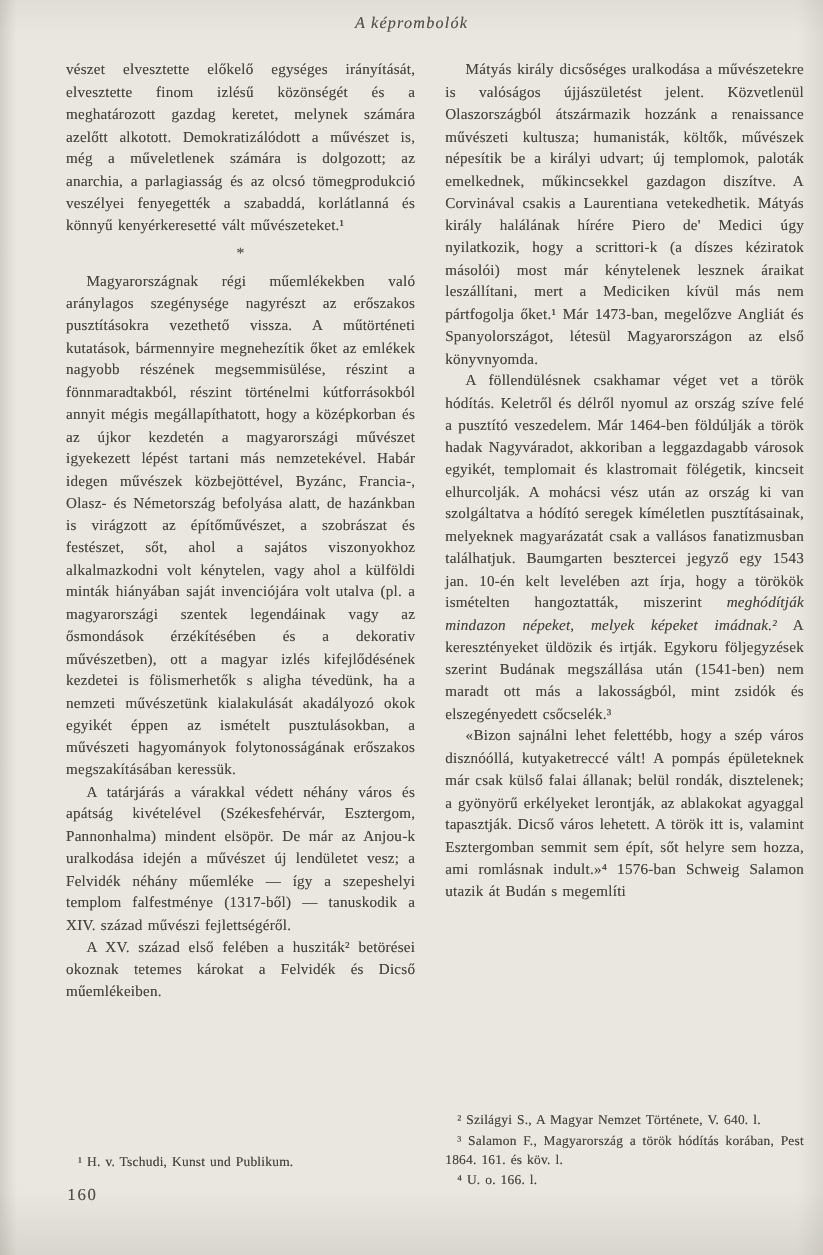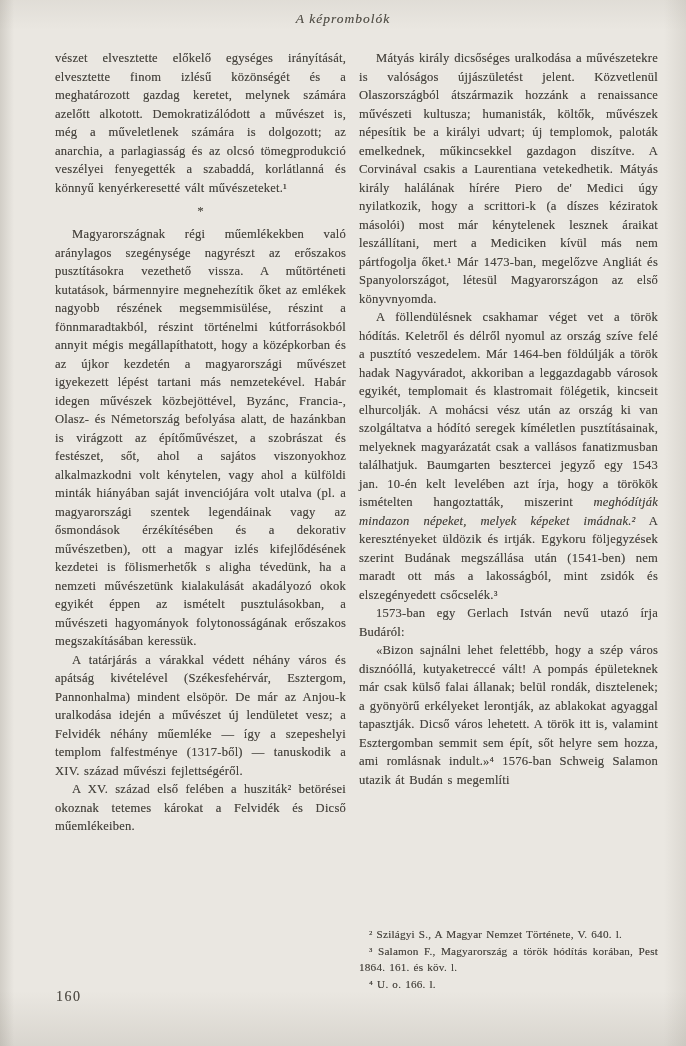--- a/index.html
+++ b/index.html
@@ -19,21 +19,21 @@
     color: #47443e;
     text-shadow: 0 0 0.5px rgba(71,68,62,0.55);
   }
   .running-header {
     position: absolute; top: 11px; left: 0; width: 100%;
     text-align: center; font-style: italic;
     font-size: 13.5px; letter-spacing: 1px; color: #56534b;
   }
   .columns {
     position: absolute; top: 49px; left: 55px;
-    display: flex; gap: 13px;
+    display: flex; gap: 25px;
   }
   .col {
     text-align: justify;
     font-size: 12.6px; line-height: 18.5px;
     letter-spacing: 0.2px; word-spacing: 1px;
     display: flex; flex-direction: column;
   }
   .col-left  { width: 291px; height: 928px; }
   .col-right { width: 299px; height: 943px; }
   .col p { margin: 0; text-indent: 17px; }
@@ -64,28 +64,28 @@
 
     <div class="col col-left">
       <div>
         <p class="noindent">vészet elvesztette előkelő egységes irányítását, elvesztette finom izlésű közönségét és a meghatározott gazdag keretet, melynek számára azelőtt alkotott. Demokratizálódott a művészet is, még a műveletlenek számára is dolgozott; az anarchia, a parlagiasság és az olcsó tömegprodukció veszélyei fenyegették a szabaddá, korlátlanná és könnyű kenyérkeresetté vált művészeteket.¹</p>
         <div class="separator">*</div>
         <p>Magyarországnak régi műemlékekben való aránylagos szegénysége nagyrészt az erőszakos pusztításokra vezethető vissza. A műtörténeti kutatások, bármennyire megnehezítik őket az emlékek nagyobb részének megsemmisülése, részint a fönnmaradtakból, részint történelmi kútforrásokból annyit mégis megállapíthatott, hogy a középkorban és az újkor kezdetén a magyarországi művészet igyekezett lépést tartani más nemzetekével. Habár idegen művészek közbejöttével, Byzánc, Francia-, Olasz- és Németország befolyása alatt, de hazánkban is virágzott az építőművészet, a szobrászat és festészet, sőt, ahol a sajátos viszonyokhoz alkalmazkodni volt kénytelen, vagy ahol a külföldi minták hiányában saját invenciójára volt utalva (pl. a magyarországi szentek legendáinak vagy az ősmondások érzékítésében és a dekorativ művészetben), ott a magyar izlés kifejlődésének kezdetei is fölismerhetők s aligha tévedünk, ha a nemzeti művészetünk kialakulását akadályozó okok egyikét éppen az ismételt pusztulásokban, a művészeti hagyományok folytonosságának erőszakos megszakításában keressük.</p>
         <p>A tatárjárás a várakkal védett néhány város és apátság kivételével (Székesfehérvár, Esztergom, Pannonhalma) mindent elsöpör. De már az Anjou-k uralkodása idején a művészet új lendületet vesz; a Felvidék néhány műemléke — így a szepeshelyi templom falfestménye (1317-ből) — tanuskodik a XIV. század művészi fejlettségéről.</p>
         <p>A XV. század első felében a husziták² betörései okoznak tetemes károkat a Felvidék és Dicső műemlékeiben.</p>
       </div>
       <div class="footnotes">
+        <p>¹ H. v. Tschudi, Kunst und Publikum.</p>
       </div>
     </div>
 
     <div class="col col-right">
       <div>
         <p>Mátyás király dicsőséges uralkodása a művészetekre is valóságos újjászületést jelent. Közvetlenül Olaszországból átszármazik hozzánk a renaissance művészeti kultusza; humanisták, költők, művészek népesítik be a királyi udvart; új templomok, paloták emelkednek, műkincsekkel gazdagon diszítve. A Corvinával csakis a Laurentiana vetekedhetik. Mátyás király halálának hírére Piero de' Medici úgy nyilatkozik, hogy a scrittori-k (a díszes kéziratok másolói) most már kénytelenek lesznek áraikat leszállítani, mert a Mediciken kívül más nem pártfogolja őket.¹ Már 1473-ban, megelőzve Angliát és Spanyolországot, létesül Magyarországon az első könyvnyomda.</p>
         <p><span>A föllendülésnek csakhamar véget vet a török hódítás. Keletről és délről nyomul az ország szíve felé a pusztító veszedelem. Már 1464-ben földúlják a török hadak Nagyváradot, akkoriban a leggazdagabb városok egyikét, templomait és klastromait fölégetik, kincseit elhurcolják. A mohácsi vész után az ország ki van szolgáltatva a hódító seregek kíméletlen pusztításainak, melyeknek magyarázatát csak a vallásos fanatizmusban találhatjuk. Baumgarten besztercei jegyző egy 1543 jan. 10-én kelt levelében azt írja, hogy a törökök ismételten hangoztatták, miszerint </span><span class="emph">meghódítják mindazon népeket, melyek képeket imádnak.²</span><span> A keresztényeket üldözik és irtják. Egykoru följegyzések szerint Budának megszállása után (1541-ben) nem maradt ott más a lakosságból, mint zsidók és elszegényedett csőcselék.³</span></p>
-        <p>1573-ban egy Gerlach István nevű utazó írja Budáról:</p>
         <p>«Bizon sajnálni lehet felettébb, hogy a szép város disznóóllá, kutyaketreccé vált! A pompás épületeknek már csak külső falai állanak; belül rondák, disztelenek; a gyönyörű erkélyeket lerontják, az ablakokat agyaggal tapasztják. Dicső város lehetett. A török itt is, valamint Esztergomban semmit sem épít, sőt helyre sem hozza, ami romlásnak indult.»⁴ 1576-ban Schweig Salamon utazik át Budán s megemlíti</p>
       </div>
       <div class="footnotes">
         <p>² Szilágyi S., A Magyar Nemzet Története, V. 640. l.</p>
         <p>³ Salamon F., Magyarország a török hódítás korában, Pest 1864. 161. és köv. l.</p>
         <p>⁴ U. o. 166. l.</p>
       </div>
     </div>
 
   </div>

